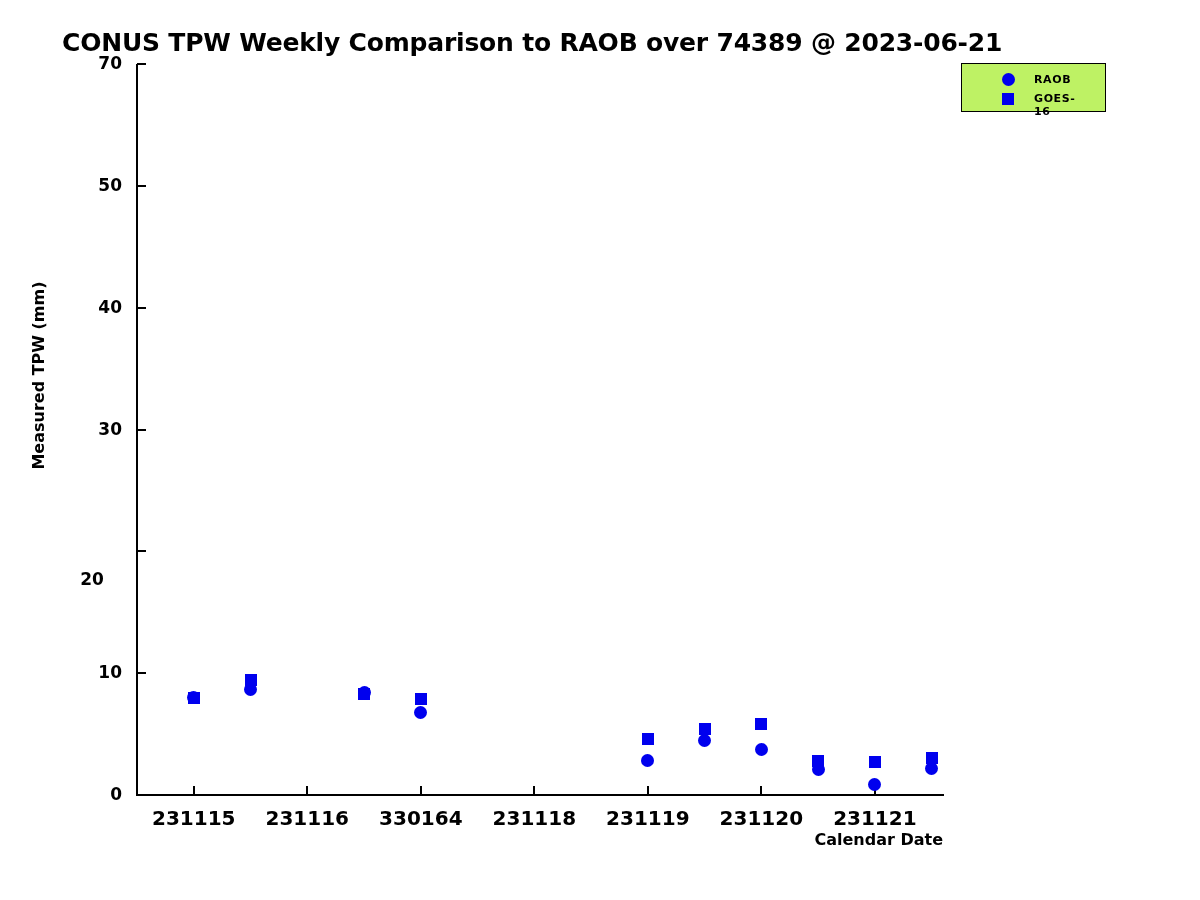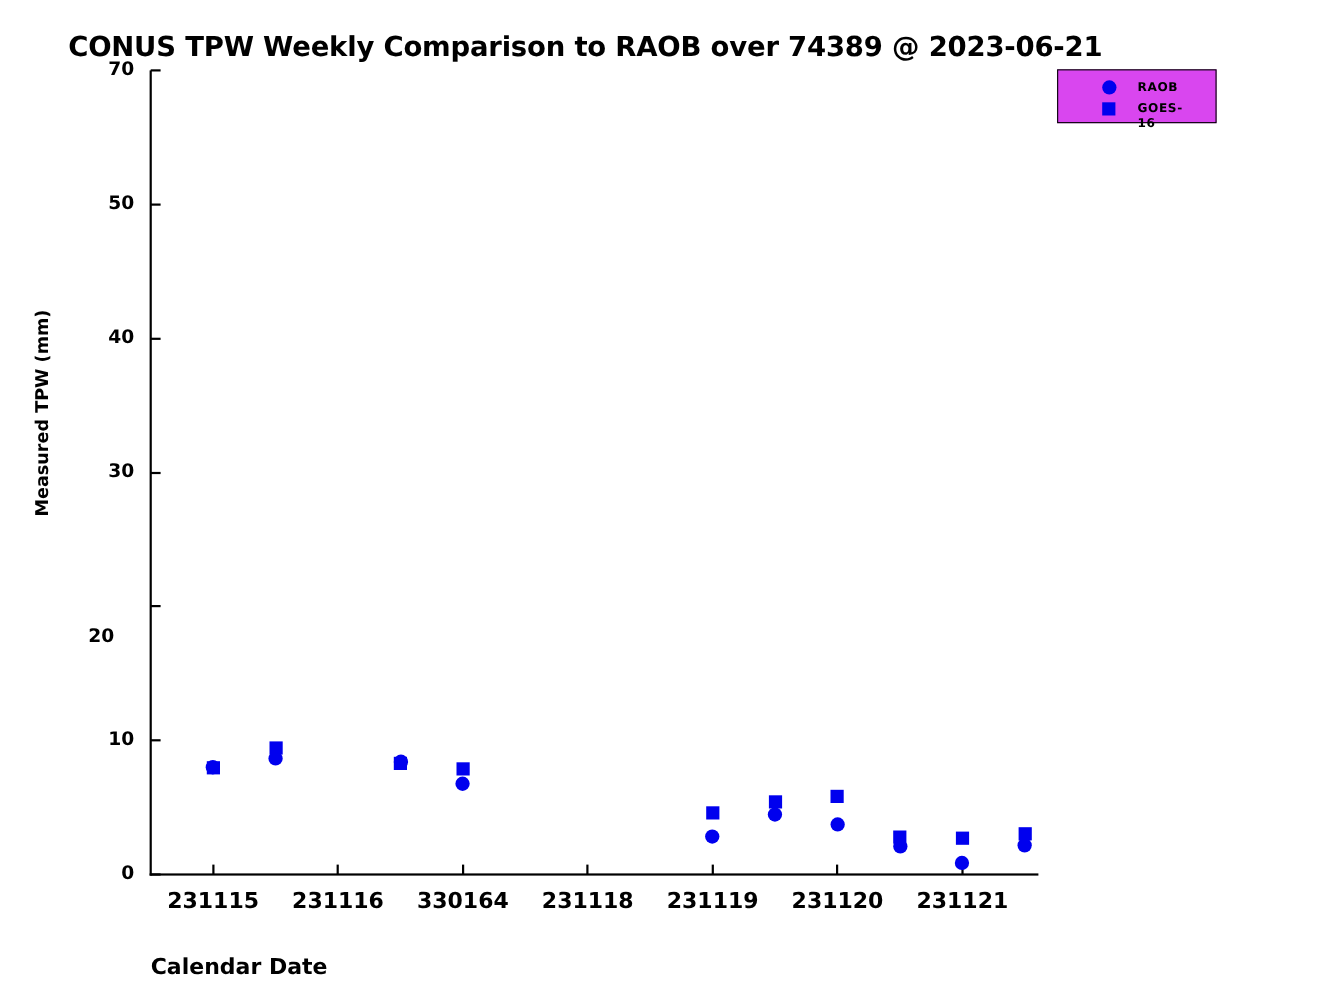--- a/index.html
+++ b/index.html
@@ -23,31 +23,31 @@
 
   .xtick{position:absolute;width:2px;height:9px;background:#000;top:786px;}
   .xtick-label{position:absolute;top:806px;font-size:20px;font-weight:bold;color:#000;text-align:center;width:120px;}
 
   #ylabel{
     position:absolute;left:-242px;top:366px;width:560px;
     transform:rotate(-90deg);
     font-size:16px;font-weight:bold;color:#000;text-align:center;
   }
   #xlabel{
-    position:absolute;left:137px;top:866px;width:806px;
-    font-size:20px;font-weight:bold;color:#000;text-align:left;
+    position:absolute;left:137px;top:830px;width:806px;
+    font-size:16px;font-weight:bold;color:#000;text-align:right;
   }
 
   .pt{position:absolute;}
   .pt-circle{width:13px;height:13px;border-radius:50%;}
   .pt-square{width:12px;height:12px;}
 
   #legend{
     position:absolute;left:961px;top:63px;width:143px;height:47px;
-    border:1px solid #000;background:#d946ef;
+    border:1px solid #000;background:#bef264;
   }
   .legend-row{position:absolute;height:20px;}
   .legend-marker{position:absolute;left:40px;}
   .legend-text{position:absolute;left:72px;font-size:11px;font-weight:bold;color:#000;letter-spacing:0.6px;}
 </style>
 </head>
 <body>
 
 <div id="figure">
 

